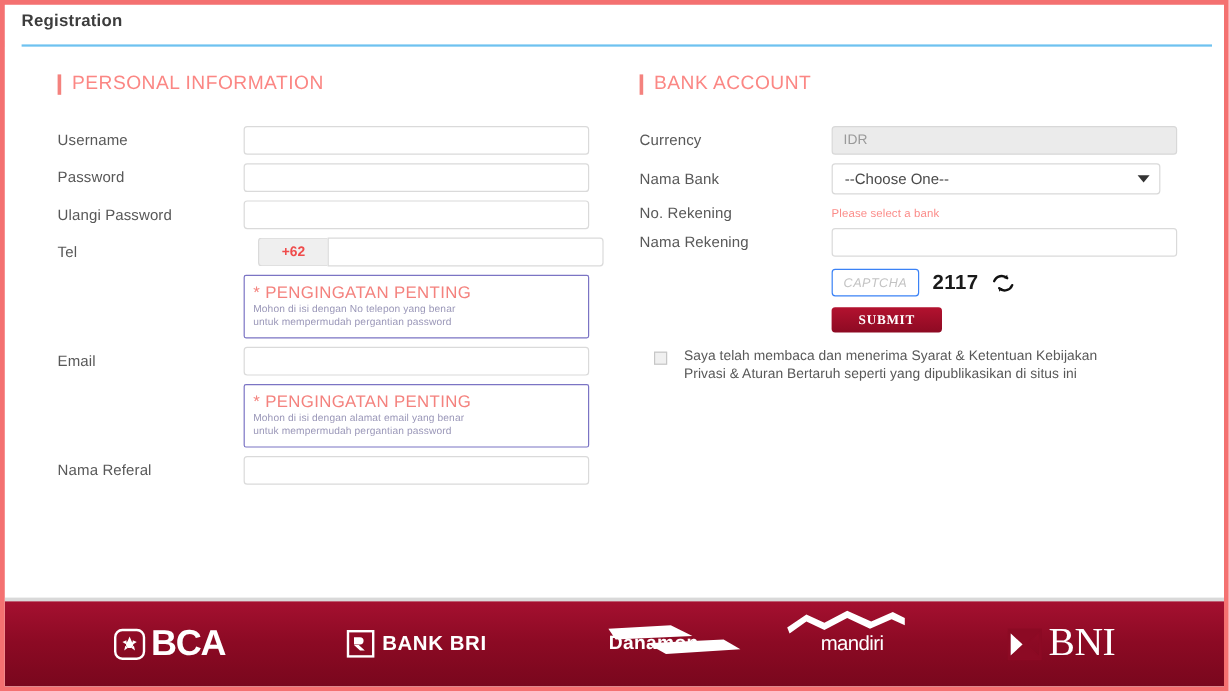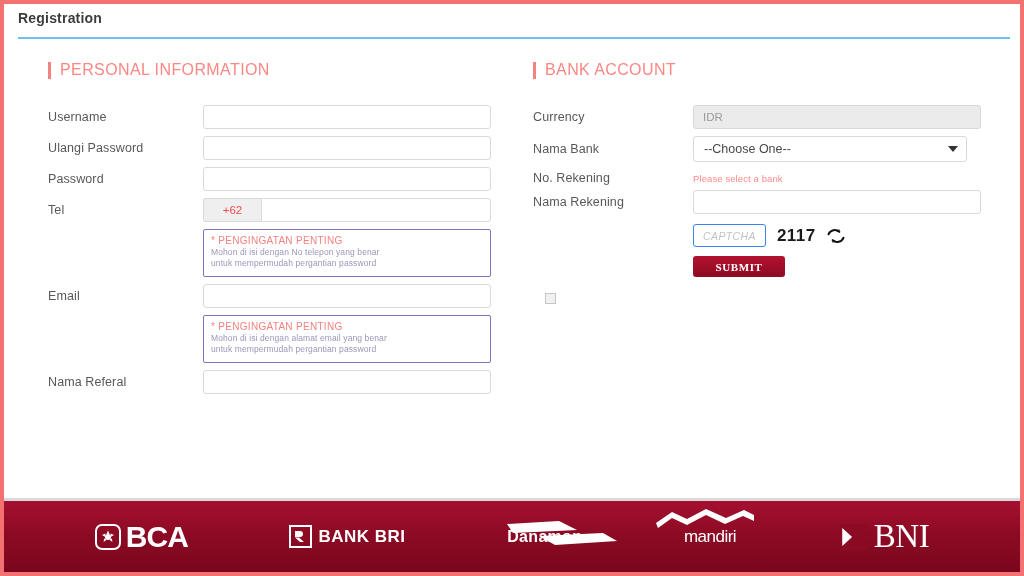--- a/index.html
+++ b/index.html
@@ -108,42 +108,43 @@
     height: 24px;
     border: 1px solid #dadada;
     border-right: none;
     border-radius: 3px 0 0 3px;
     background: #efefef;
     display: flex;
     align-items: center;
     justify-content: center;
     font-size: 11.5px;
     color: #ef4b4b;
-    font-weight: 400;
+    font-weight: 700;
+    margin-left: 12px;
   }
   .phone-input {
     width: 230px;
     height: 24px;
     border: 1px solid #dadada;
     border-radius: 0 3px 3px 0;
     background: #ffffff;
   }
 
   
   .reminder-row { display: flex; margin-bottom: 7px; }
   .reminder-spacer { width: 155px; flex: 0 0 155px; }
   .reminder {
     width: 288px;
     border: 1px solid #7b74c4;
     border-radius: 2px;
     background: #ffffff;
     padding: 5px 7px 6px 7px;
   }
   .reminder-title {
-    font-size: 10px;
+    font-size: 14px;
     color: #f4827e;
     letter-spacing: .3px;
     margin-bottom: 1px;
   }
   .reminder-line {
     font-size: 8.5px;
     color: #9a97b8;
     line-height: 1.35;
     letter-spacing: .1px;
   }
@@ -289,26 +290,26 @@
           <span class="section-bar"></span>
           <span class="section-title">PERSONAL INFORMATION</span>
         </div>
 
         <div class="frow">
           <span class="flabel">Username</span>
           <input class="finput" type="text" value="" style="">
         </div>
 
         <div class="frow">
+          <span class="flabel">Password</span>
+          <input class="finput" type="password" value="" style="">
+        </div>
+
+        <div class="frow">
           <span class="flabel">Ulangi Password</span>
-          <input class="finput" type="password" value="" style="">
-        </div>
-
-        <div class="frow">
-          <span class="flabel">Password</span>
           <input class="finput" type="password" value="" style="">
         </div>
 
         <div class="frow">
           <span class="flabel">Tel</span>
           <div class="phone-group">
             <span class="phone-prefix">+62</span>
             <input class="phone-input" type="text" value="" style="">
           </div>
         </div>
@@ -383,20 +384,25 @@
               <path d="M16 3.5 L16.5 7.5 L12.5 7" fill="#111" stroke="none"></path>
               <path d="M8 20.5 L7.5 16.5 L11.5 17" fill="#111" stroke="none"></path>
             </svg>
           </span>
         </div>
 
         <button class="submit-btn">SUBMIT</button>
 
         <div class="terms-row">
           <span class="tcheck"></span>
+          <div class="terms-text">
+            <span>Saya telah membaca dan menerima Syarat &amp; Ketentuan</span>
+            <span>Kebijakan Privasi &amp; Aturan Bertaruh seperti yang</span>
+            <span>dipublikasikan di situs ini</span>
+          </div>
         </div>
       </div>
 
     </div>
   </div>
 
   <div class="footer">
 
     <div class="logo danamon-hide">
       <span class="bca-mark">

